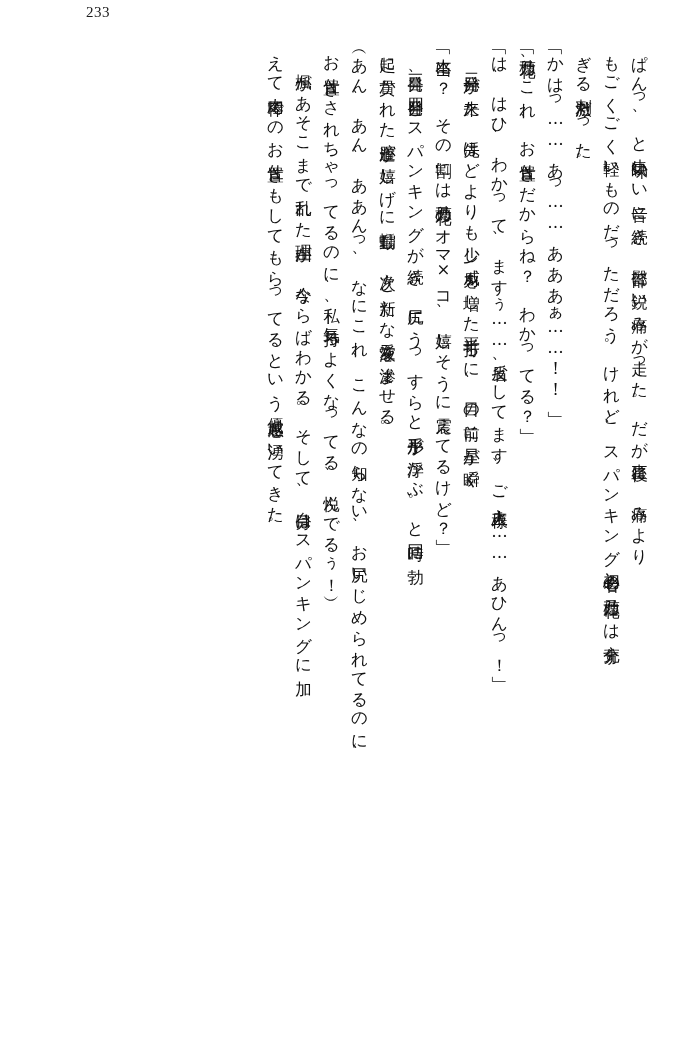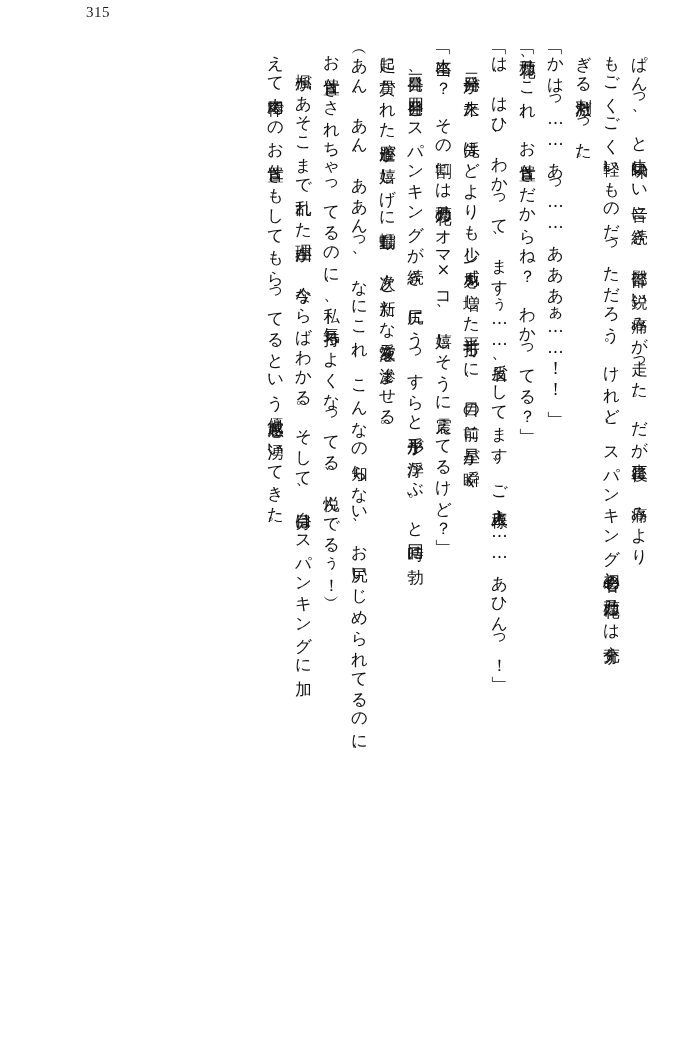--- a/index.html
+++ b/index.html
@@ -66,21 +66,21 @@
   
   .line.indent {
     padding-top: 17px;
   }
 </style>
 </head>
 <body>
 
 <div class="page">
 
-  <div class="page-number">315</div>
+  <div class="page-number">233</div>
 
   <div class="body-text">
     <div class="line">ぱんっ、と小気味いい音に続き、臀部に鋭い痛みが走った。だが直後に、痛みより</div>
     <div class="line">もごくごく軽いものだっただろう。けれど、スパンキング初心者の穂乃花には充分す</div>
     <div class="line">ぎる刺激だった。</div>
     <div class="line">「かはっ……あっ……あああぁ……!!」</div>
     <div class="line">「穂乃花、これ、お仕置きだからね？　わかってる？」</div>
     <div class="line">「は、はひ、わかって、ますぅ……反省、してます、ご主人様ぁ……あひんっ！」</div>
     <div class="line indent">二発目が来た。先ほどよりも少し威力を増した平手打ちに、目の前に星が瞬く。</div>
     <div class="line">「本当に？　その割には穂乃花のオマ×コ、嬉しそうに震えてるけど？」</div>

